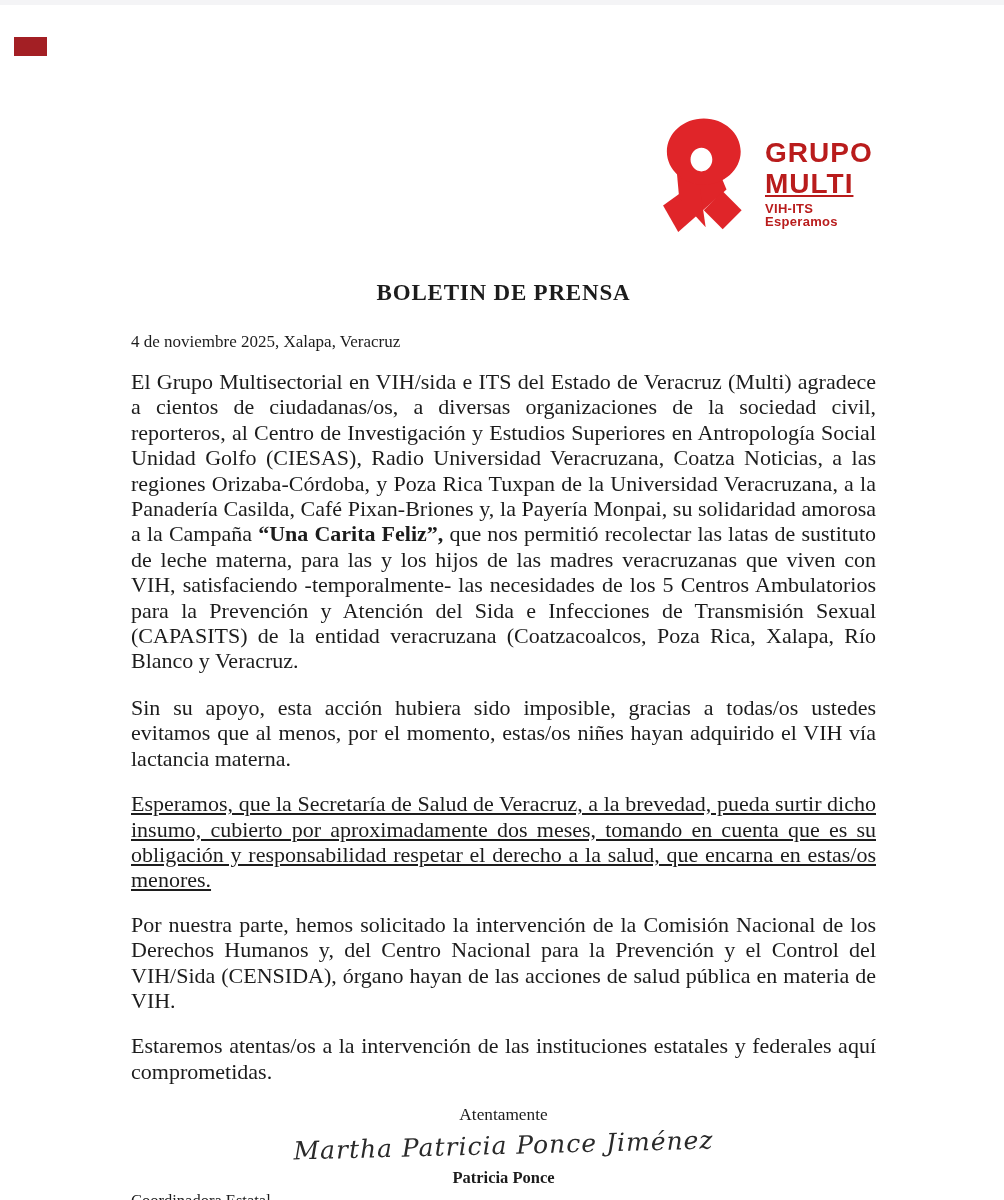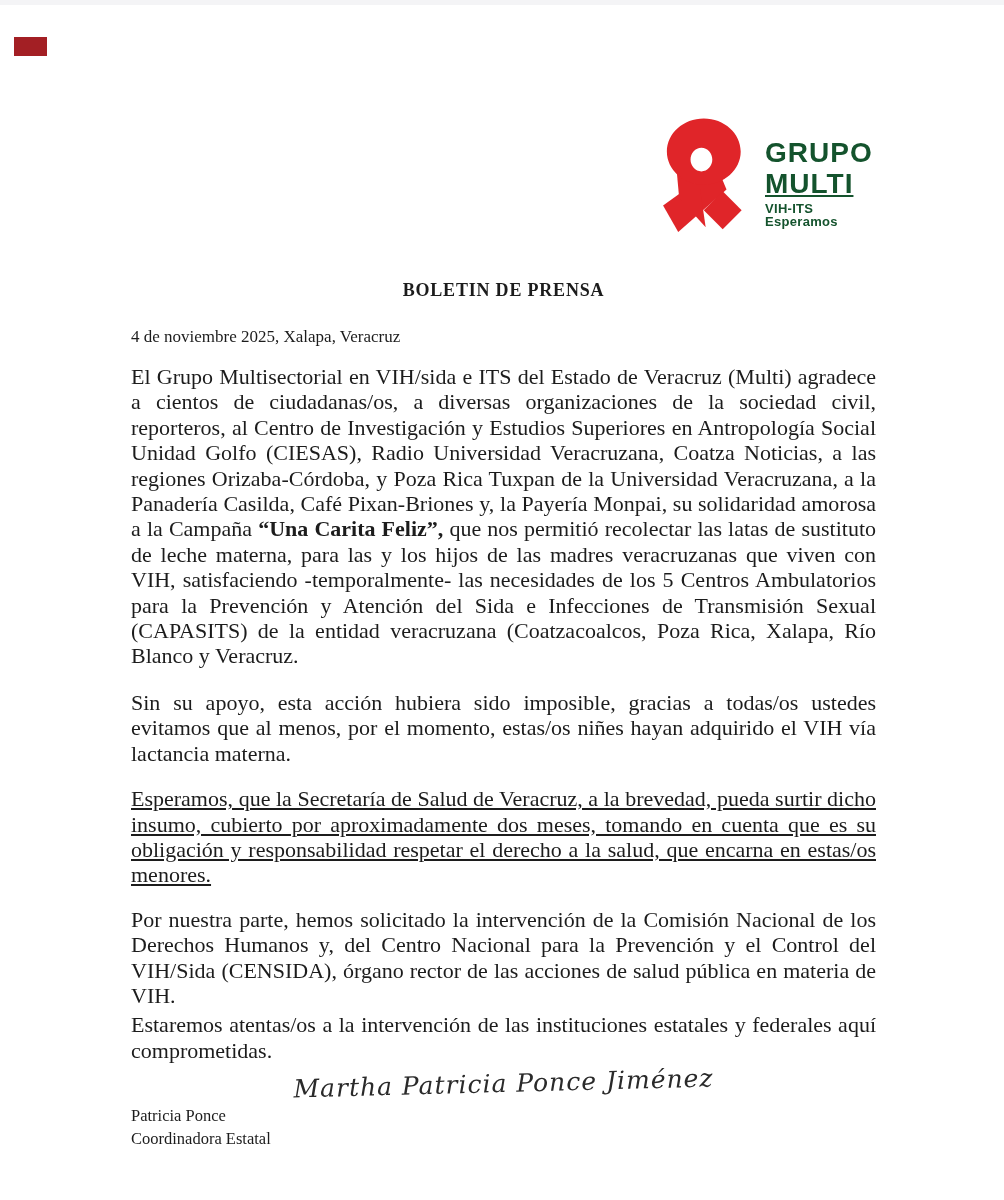--- a/index.html
+++ b/index.html
@@ -23,57 +23,57 @@
   .logo{
     position:absolute;left:650px;top:106px;width:240px;height:150px;
   }
   .ribbon{
     position:absolute;left:2px;top:2px;width:96px;height:142px;
     color:#e02529;
   }
   .wordmark{
     position:absolute;left:115px;top:33px;
     font-family:"Liberation Sans", sans-serif;
-    font-weight:bold;color:#14532d;line-height:1;
+    font-weight:bold;color:#b91c1c;line-height:1;
   }
   .wordmark .l1{font-size:28px;letter-spacing:1px;}
   .wordmark .l2{font-size:28px;letter-spacing:1px;margin-top:3px;text-decoration:underline;}
   .wordmark .l3{font-size:13px;letter-spacing:0.3px;margin-top:4px;}
   
   .sheet{
     position:absolute;left:131px;top:280px;width:745px;
   }
   .doc-title{
     margin:0;text-align:center;
-    font-size:18px;font-weight:bold;letter-spacing:0.8px;
+    font-size:23px;font-weight:bold;letter-spacing:0.8px;
   }
   .dateline{
     margin:26px 0 0 0;text-align:left;font-size:17px;
   }
   .para{
     margin:0;text-align:justify;
     font-size:22px;line-height:25.4px;
   }
   .para.p1{margin-top:17px;}
   .para.p2{margin-top:21px;}
   .para.p3{margin-top:20px;text-decoration:underline;}
   .para.p4{margin-top:19px;}
-  .para.p5{margin-top:4px;}
+  .para.p5{margin-top:20px;}
   .closing{
     margin:21px 0 0 0;text-align:center;font-size:17.3px;
   }
   .signature-script{
     margin:6px 0 0 0;text-align:center;
     font-family:"DejaVu Serif", serif;
     font-style:italic;font-size:25px;letter-spacing:1px;
     transform:rotate(-1.5deg);
     color:#2a2a2a;
   }
   .signatory-name{
-    margin:8px 0 0 0;font-size:16.5px;
+    margin:8px 0 0 0;text-align:center;font-size:16.5px;font-weight:bold;
   }
   .signatory-title{
     margin:3px 0 0 0;font-size:16.5px;
   }
   .bold{font-weight:bold;}
 </style>
 </head>
 <body>
 
 <div class="top-stripe"></div>
@@ -98,19 +98,20 @@
 </div>
 
 <div class="sheet">
   <h1 class="doc-title">BOLETIN DE PRENSA</h1>
   <p class="dateline">4 de noviembre 2025, Xalapa, Veracruz</p>
 
   <p class="para p1"><span>El Grupo Multisectorial en VIH/sida e ITS del Estado de Veracruz (Multi) agradece a cientos de ciudadanas/os, a diversas organizaciones de la sociedad civil, reporteros, al Centro de Investigación y Estudios Superiores en Antropología Social Unidad Golfo (CIESAS), Radio Universidad Veracruzana, Coatza Noticias, a las regiones Orizaba-Córdoba, y Poza Rica Tuxpan de la Universidad Veracruzana, a la Panadería Casilda, Café Pixan-Briones y, la Payería Monpai, su solidaridad amorosa a la Campaña </span><span class="bold">“Una Carita Feliz”,</span><span> que nos permitió recolectar las latas de sustituto de leche materna, para las y los hijos de las madres veracruzanas que viven con VIH, satisfaciendo -temporalmente- las necesidades de los 5 Centros Ambulatorios para la Prevención y Atención del Sida e Infecciones de Transmisión Sexual (CAPASITS) de la entidad veracruzana (Coatzacoalcos, Poza Rica, Xalapa, Río Blanco y Veracruz.</span></p>
 
   <p class="para p2">Sin su apoyo, esta acción hubiera sido imposible, gracias a todas/os ustedes evitamos que al menos, por el momento, estas/os niñes hayan adquirido el VIH vía lactancia materna.</p>
   <p class="para p3">Esperamos, que la Secretaría de Salud de Veracruz, a la brevedad, pueda surtir dicho insumo, cubierto por aproximadamente dos meses, tomando en cuenta que es su obligación y responsabilidad respetar el derecho a la salud, que encarna en estas/os menores.</p>
-  <p class="para p4">Por nuestra parte, hemos solicitado la intervención de la Comisión Nacional de los Derechos Humanos y, del Centro Nacional para la Prevención y el Control del VIH/Sida (CENSIDA), órgano rector de las acciones de salud pública en materia de VIH.</p>
+  <p class="para p4">Por nuestra parte, hemos solicitado la intervención de la Comisión Nacional de los Derechos Humanos y, del Centro Nacional para la Prevención y el Control del VIH/Sida (CENSIDA), órgano hayan de las acciones de salud pública en materia de VIH.</p>
   <p class="para p5">Estaremos atentas/os a la intervención de las instituciones estatales y federales aquí comprometidas.</p>
 
+  <p class="closing">Atentamente</p>
   <p class="signature-script">Martha Patricia Ponce Jiménez</p>
   <p class="signatory-name">Patricia Ponce</p>
   <p class="signatory-title">Coordinadora Estatal</p>
 </div>
 
 </body></html>

